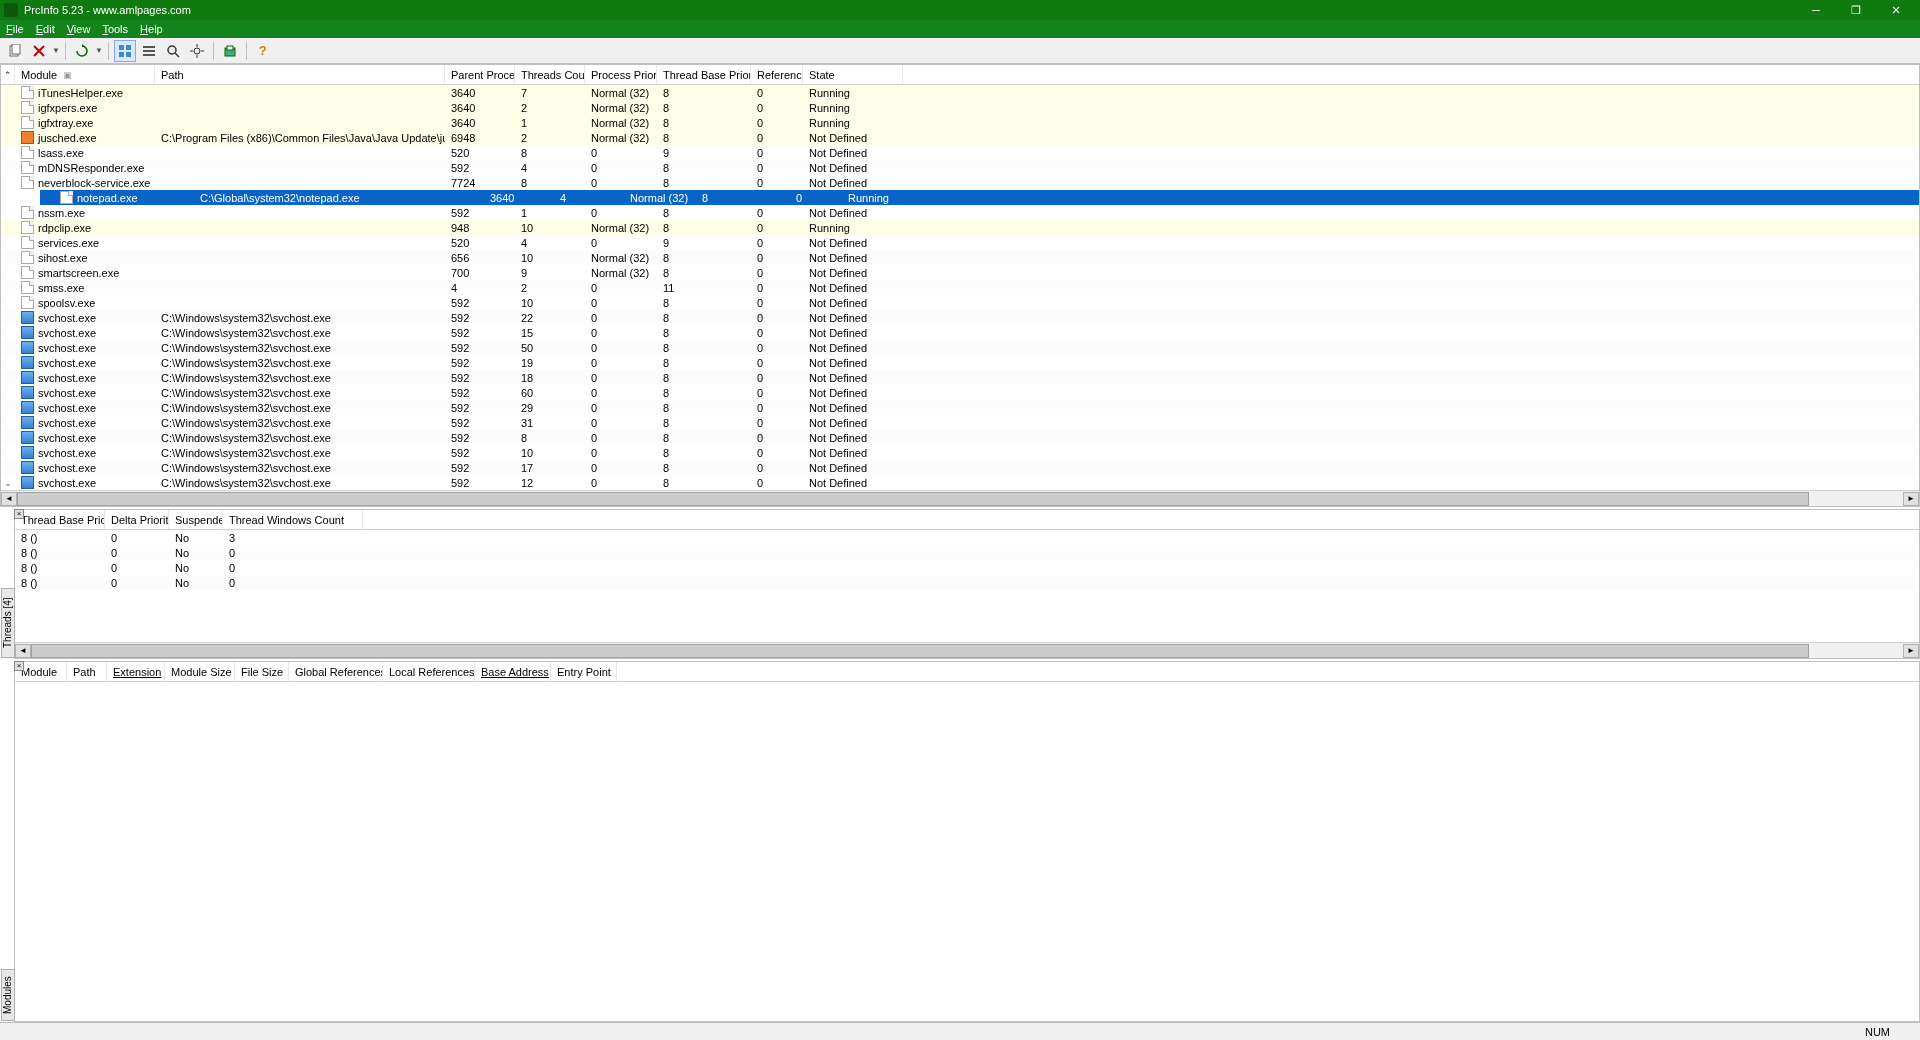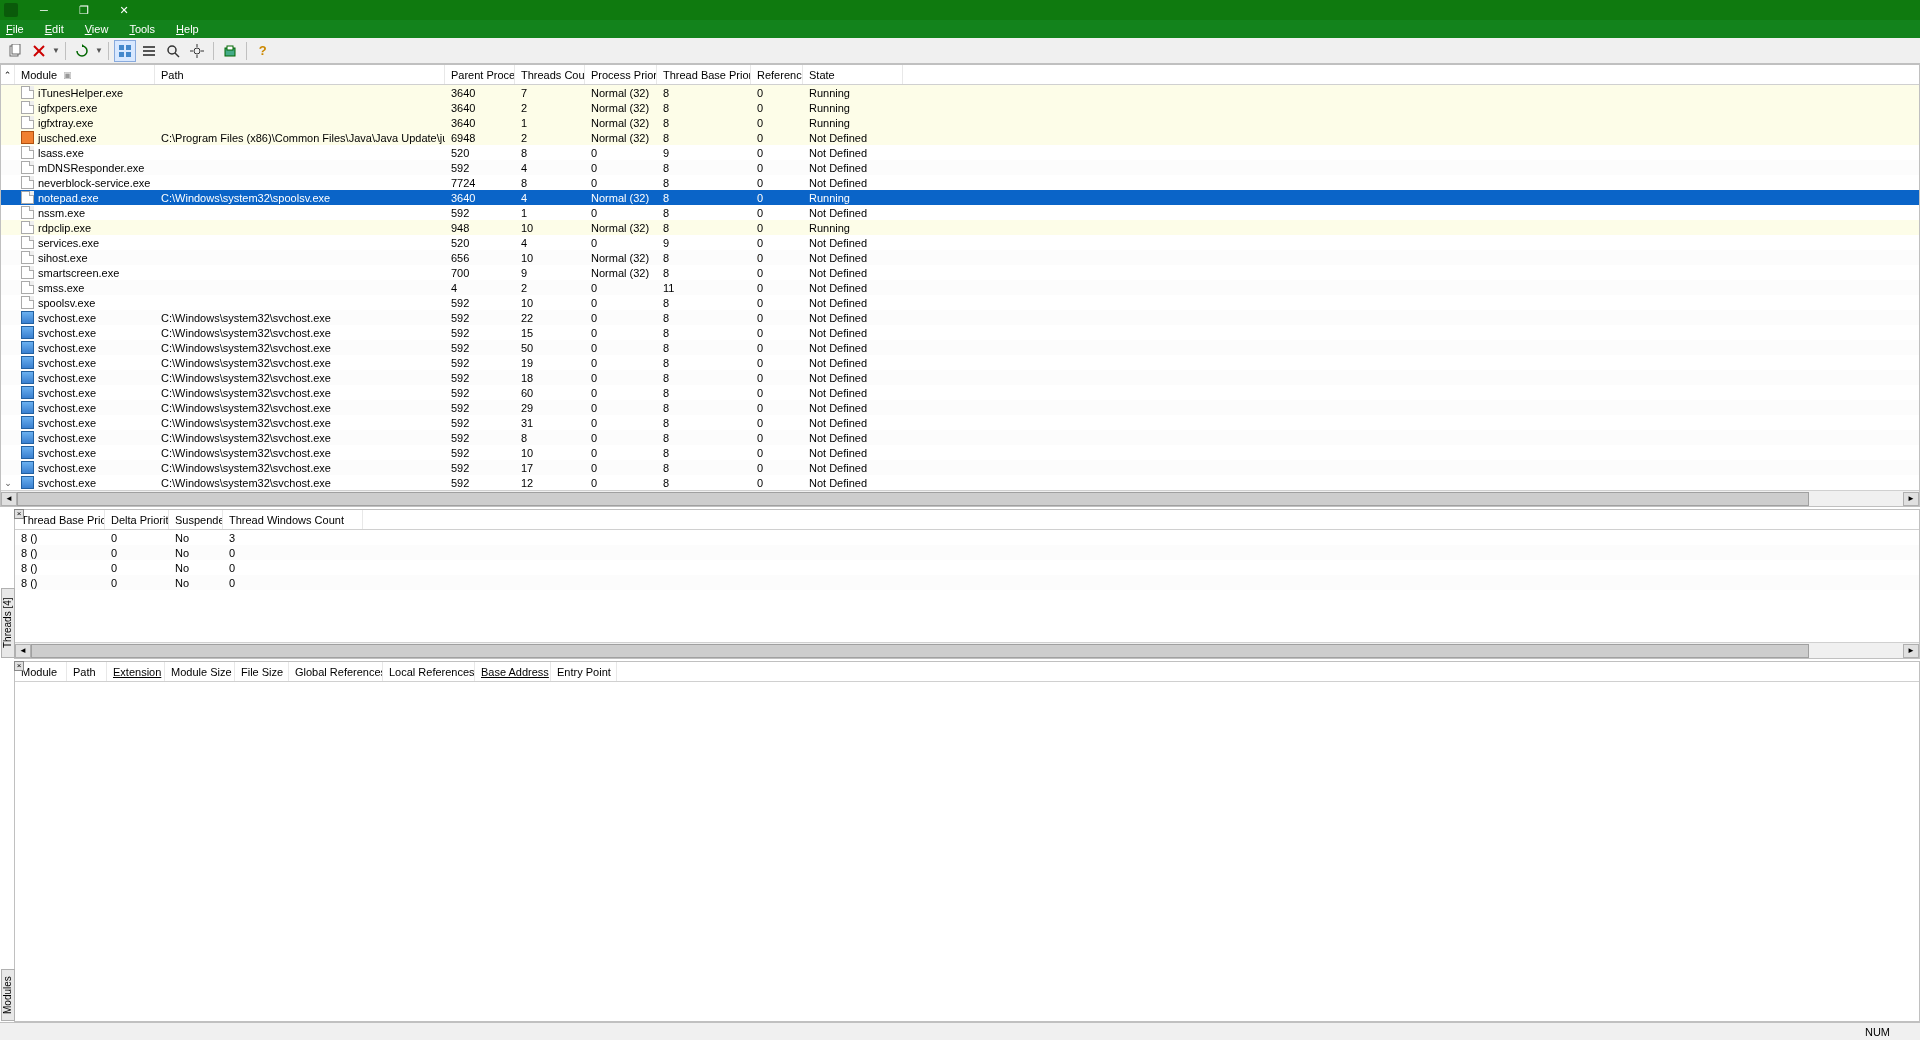--- a/index.html
+++ b/index.html
@@ -1,39 +1,39 @@
 <!DOCTYPE html>
 <html><head>
 <meta charset="utf-8">
 <style>
 * { margin:0; padding:0; box-sizing:border-box; font-family:"Segoe UI",Tahoma,sans-serif; font-size:11px; }
 body { background:#fff; overflow:hidden; }
 .titlebar { background:#0f7a0f; color:#fff; height:20px; display:flex; align-items:center; padding:0 4px; }
 .titlebar .icon { width:14px; height:14px; background:#0a5a0a; border-radius:2px; margin-right:6px; }
 .titlebar .title { flex:1; }
 .titlebar .winbtn { width:40px; height:20px; display:flex; align-items:center; justify-content:center; color:#fff; }
-.menubar { background:#13831c; color:#fff; height:18px; display:flex; align-items:center; padding:0 6px; gap:21px; }
+.menubar { background:#13831c; color:#fff; height:18px; display:flex; align-items:center; padding:0 6px; gap:12px; }
 .menubar span { cursor:default; }
 .menubar span u { text-decoration:underline; }
 .toolbar { background:#f0f0f0; height:26px; border-bottom:1px solid #c0c0c0; display:flex; align-items:center; padding:0 4px; gap:2px; }
 .tbtn { width:22px; height:22px; display:flex; align-items:center; justify-content:center; border:1px solid transparent; }
 .tsep { width:1px; height:18px; background:#c0c0c0; margin:0 3px; }
 .main { display:flex; flex-direction:column; height:calc(100vh - 82px); }
 .panel { position:relative; border:1px solid #c0c0c0; background:#fff; }
 .panel-top { flex: 0 0 420px; display:flex; flex-direction:column; }
 .panel-mid { flex: 0 0 150px; display:flex; flex-direction:column; margin-top:2px; }
 .panel-bot { flex: 1; display:flex; flex-direction:column; margin-top:2px; }
 .closebox { position:absolute; left:-1px; top:-1px; width:10px; height:10px; background:#e0e0e0; border:1px solid #888; font-size:8px; line-height:8px; text-align:center; cursor:pointer; z-index:5;}
 .header-row { display:flex; background:#fff; border-bottom:1px solid #d0d0d0; height:20px; align-items:center; position:relative; }
 .header-row .hcell { padding:0 6px; border-right:1px solid #e8e8e8; height:100%; display:flex; align-items:center; color:#000; white-space:nowrap; overflow:hidden; cursor:default;}
 .grid-body { overflow-y:auto; overflow-x:auto; flex:1; }
 .row { display:flex; height:15px; align-items:flex-start; }
 .row:nth-child(even){ background:#fcfcfc; }
 .row.yellowish { background:#fdfde8 !important; }
-.row.selected { background:#0a64c8 !important; color:#fff; }
+.row.selected { background:#0a64c8 !important; color:#fff;margin-left:39px; }
 .cell { padding:0 6px; white-space:nowrap; overflow:hidden; height:100%; display:flex; align-items:center; }
 .ficon { width:13px; height:13px; margin-right:4px; display:inline-block; background:#fff; border:1px solid #aaa; position:relative; flex-shrink:0;}
 .ficon::after{content:"";position:absolute;right:-1px;top:-1px;width:4px;height:4px;background:#eee;border-left:1px solid #aaa;border-bottom:1px solid #aaa;}
 .ficon.blue{ background:linear-gradient(#6ab0f0,#3a80d0); border-color:#2260a0;}
 .ficon.blue::after{display:none;}
 .ficon.orange{ background:#f08030; border-color:#b05010;}
 .ficon.orange::after{display:none;}
 .scroll-h { height:16px; background:#f0f0f0; border-top:1px solid #d0d0d0; display:flex; align-items:center; }
 .scroll-h .arrow { width:16px; height:14px; background:#e0e0e0; border:1px solid #b0b0b0; display:flex; align-items:center; justify-content:center; font-size:8px;}
 .scroll-h .track { flex:1; height:14px; background:#f0f0f0; position:relative;}
@@ -47,20 +47,21 @@
 .m1{width:90px;} .m2{width:64px;} .m3{width:54px;} .m4{width:140px;}
 
 .b1{width:52px;}.b2{width:40px;}.b3{width:58px;text-decoration:underline;}.b4{width:70px;}.b5{width:54px;}.b6{width:94px;}.b7{width:92px;}.b8{width:76px;text-decoration:underline;}.b9{width:66px;}
 svg{display:block;}
 </style>
 </head>
 <body>
 
 <div class="titlebar">
   <span class="icon"></span>
+  <span class="title">PrcInfo 5.23 - www.amlpages.com</span>
   <div class="winbtn">─</div>
   <div class="winbtn">❐</div>
   <div class="winbtn">✕</div>
 </div>
 
 <div class="menubar">
   <span><u>F</u><span></span>ile</span>
   <span><u>E</u>dit</span>
   <span><u>V</u>iew</span>
   <span><u>T</u>ools</span>
@@ -221,21 +222,21 @@
           <div class="cell c-pp">7724</div>
           <div class="cell c-tc">8</div>
           <div class="cell c-prio">0</div>
           <div class="cell c-tbp">8</div>
           <div class="cell c-ref">0</div>
           <div class="cell c-state">Not Defined</div>
         </div>
         <div class="row selected">
           <div class="cell c-exp expand-arrow"></div>
           <div class="cell c-mod"><span class="ficon"></span>notepad.exe</div>
-          <div class="cell c-path">C:\Windows\system32\spoolsv.exe</div>
+          <div class="cell c-path">C:\Global\system32\notepad.exe</div>
           <div class="cell c-pp">3640</div>
           <div class="cell c-tc">4</div>
           <div class="cell c-prio">Normal (32)</div>
           <div class="cell c-tbp">8</div>
           <div class="cell c-ref">0</div>
           <div class="cell c-state">Running</div>
         </div>
         <div class="row">
           <div class="cell c-exp expand-arrow"></div>
           <div class="cell c-mod"><span class="ficon"></span>nssm.exe</div>

